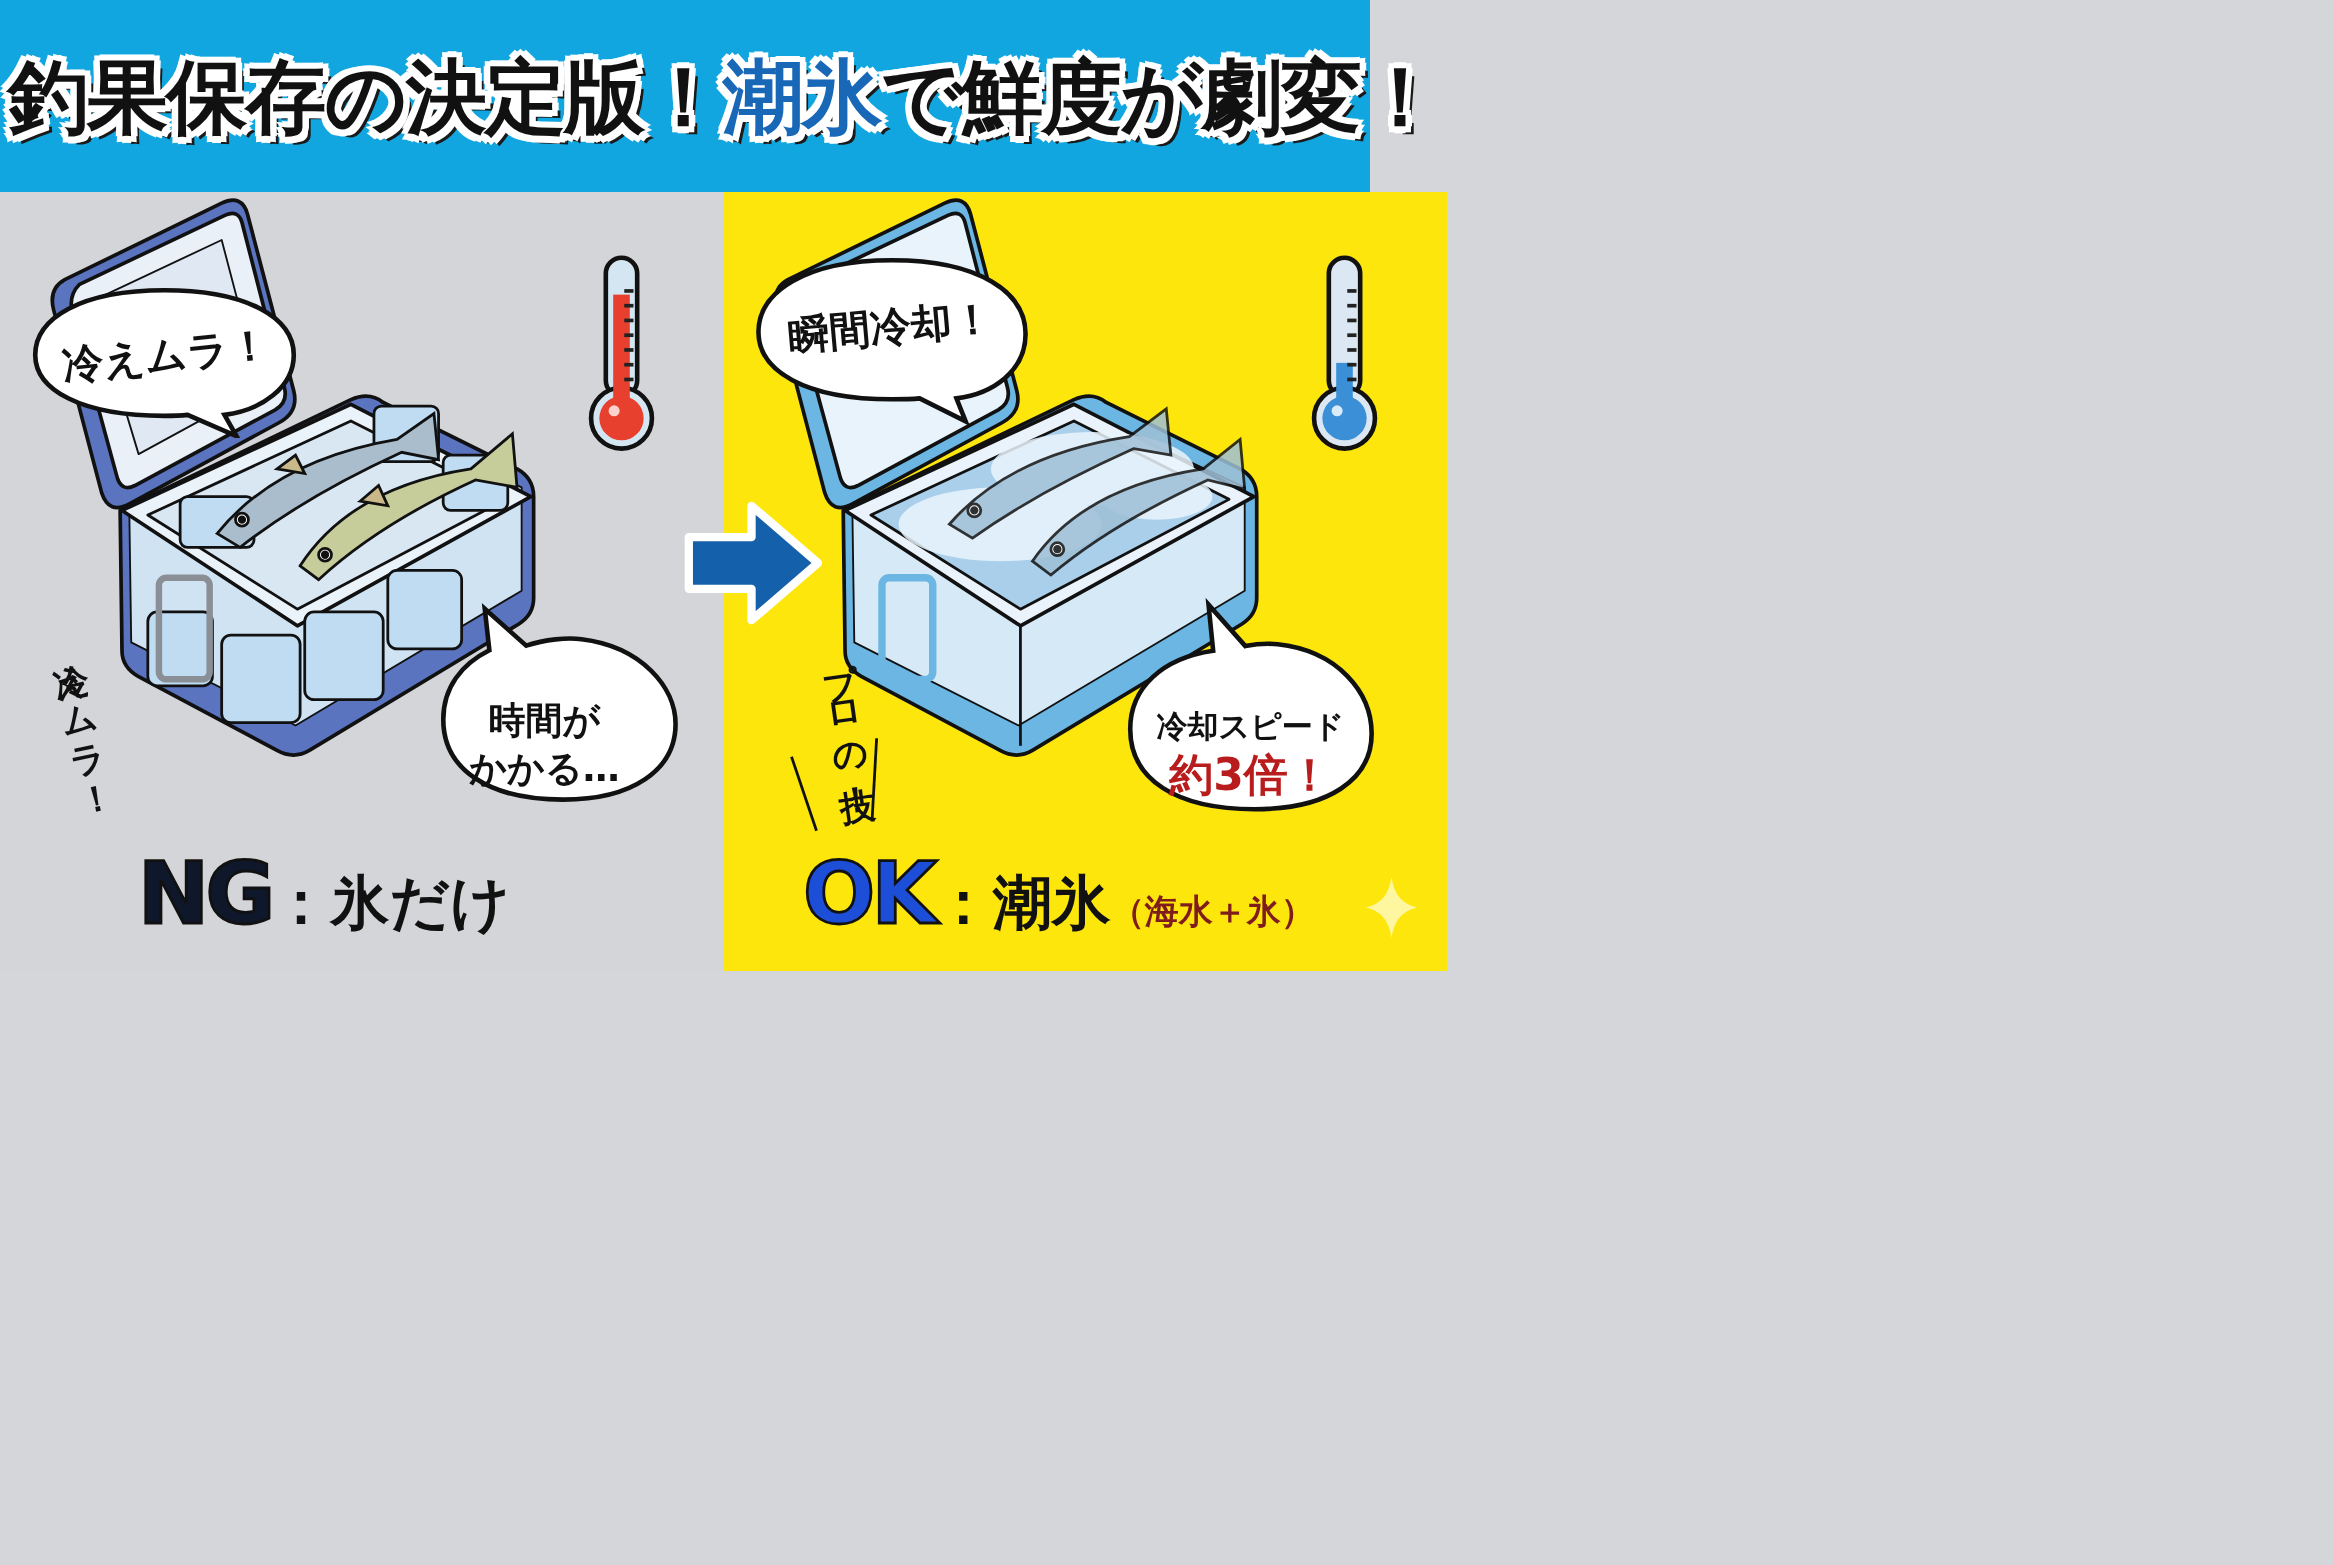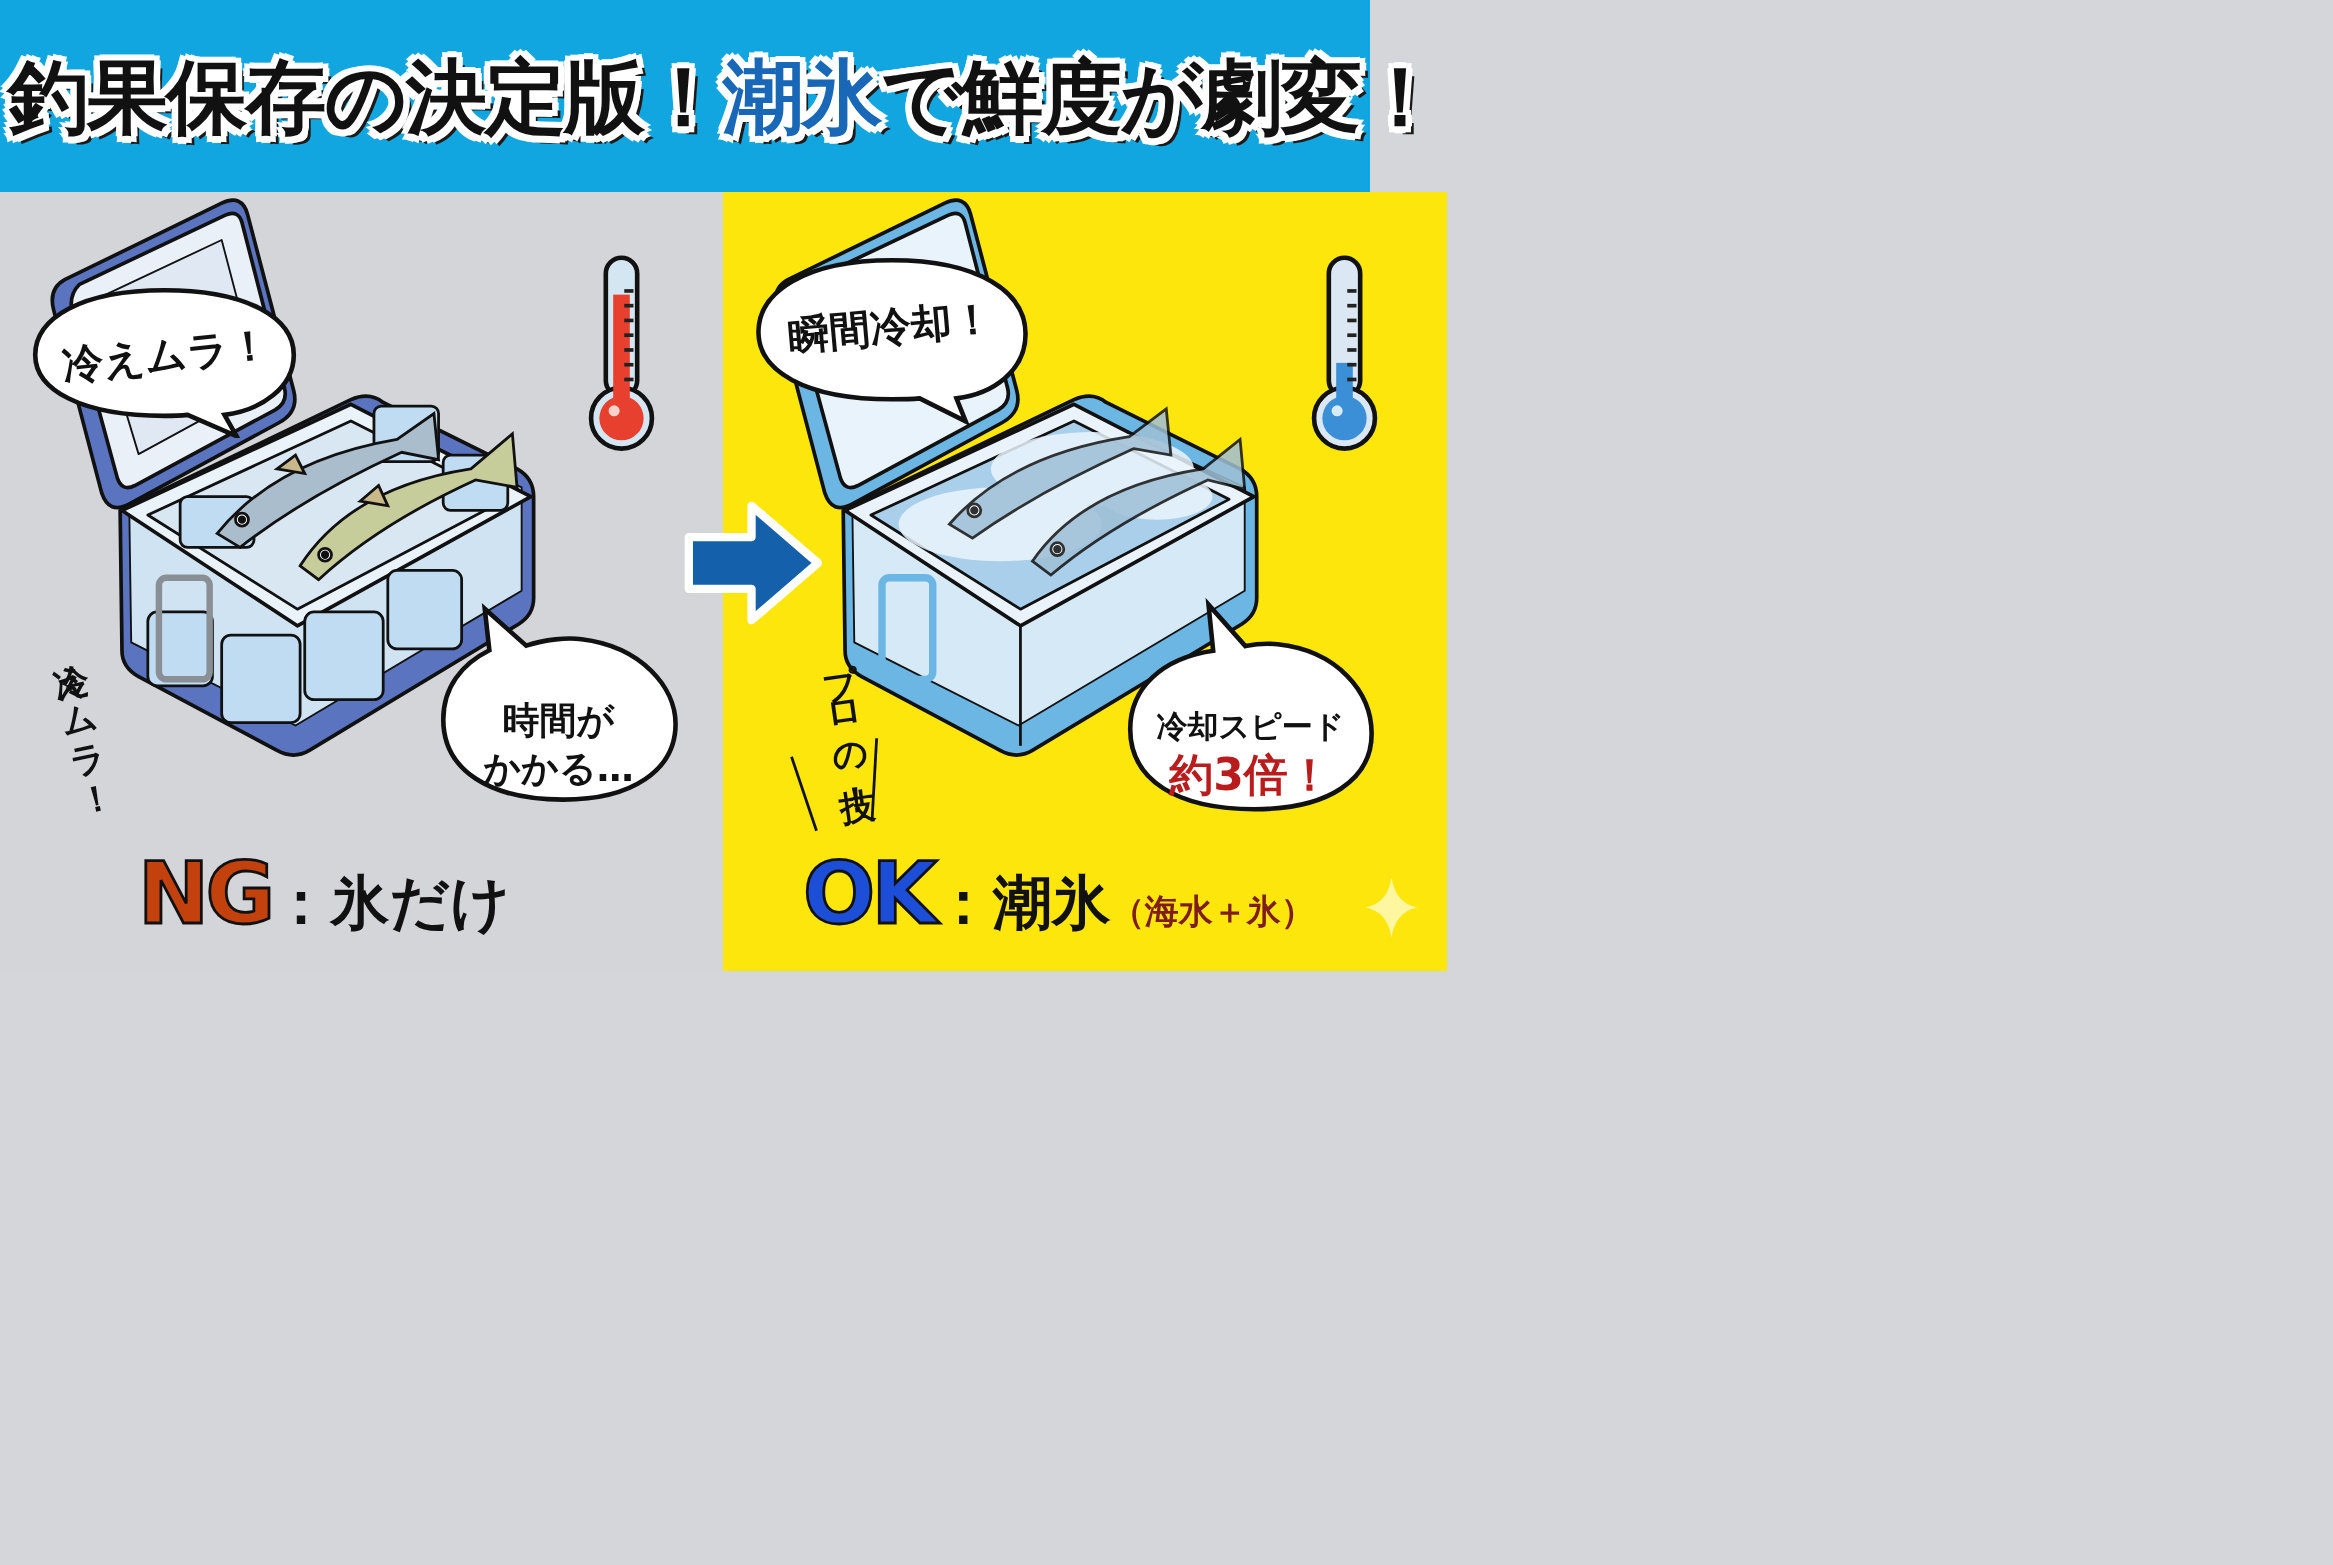--- a/index.html
+++ b/index.html
@@ -13,21 +13,21 @@
       6.5px 0 0 #fff,-6.5px 0 0 #fff,0 6.5px 0 #fff,0 -6.5px 0 #fff,
       5.5px 5.5px 0 #fff,-5.5px -5.5px 0 #fff,5.5px -5.5px 0 #fff,-5.5px 5.5px 0 #fff,
       8.3px 8.3px 0 #1a1a1a;}
   .title .accent{color:#1968b8;}
   .panel-left{position:absolute;left:0;top:192px;width:723px;height:779px;background:#d4d5d8;}
   .panel-right{position:absolute;left:723px;top:192px;width:725px;height:779px;background:#fde60c;}
   svg{position:absolute;}
   .bubble-text{position:absolute;font-weight:bold;color:#111;text-align:center;white-space:nowrap;}
   .vert{position:absolute;writing-mode:vertical-rl;font-weight:bold;font-size:35px;color:#111;letter-spacing:1.8px;}
   .label{position:absolute;font-weight:bold;white-space:nowrap;}
-  .ng{font-size:85px;color:#c2410c;-webkit-text-stroke:2.8px #111;letter-spacing:-3.7px;}
+  .ng{font-size:85px;color:#0f172a;-webkit-text-stroke:2.8px #111;letter-spacing:-3.7px;}
   .ok{font-size:85px;color:#1d4ed8;-webkit-text-stroke:2.8px #111;letter-spacing:-3.7px;}
   .label-rest{font-size:59px;color:#111;}
   .label-paren{font-size:34px;color:#7f1d1d;}
 </style>
 </head>
 <body>
 
 <div class="header">
   <div class="title">
     <span>釣果保存の決定版！</span><span class="accent">潮氷</span><span>で鮮度が劇変！</span>
@@ -95,21 +95,21 @@
 </svg>
 
 <svg style="left:26px;top:281px;" width="277" height="157" viewBox="0 0 300 170">
   <path d="M150 10 C240 10 290 40 290 80 C290 115 255 140 215 145 L228 168 L175 145 C165 146 155 146 150 146 C60 146 10 118 10 80 C10 40 60 10 150 10Z" fill="#fff" stroke="#111" stroke-width="5"></path>
 </svg>
 <div class="bubble-text" style="left:55px;top:328px;width:222px;font-size:41px;transform:rotate(-6deg);">冷えムラ！</div>
 
 <svg style="left:434px;top:595px;" width="249" height="212" viewBox="0 0 270 230">
   <path d="M60 60 L55 15 L100 55 C120 48 145 46 160 48 C225 56 262 100 262 140 C262 190 215 222 140 222 C60 222 10 190 10 135 C10 100 30 75 60 60Z" fill="#fff" stroke="#111" stroke-width="5"></path>
 </svg>
-<div class="bubble-text" style="left:466px;top:697px;width:185px;font-size:37px;line-height:48px;">
+<div class="bubble-text" style="left:452px;top:697px;width:185px;font-size:37px;line-height:48px;">
   <div>時間が</div>
   <div>かかる…</div>
 </div>
 
 <div class="vert" style="left:55px;top:637px;transform:rotate(-12deg);">冷えムラ！</div>
 
 <div class="label" style="left:138px;top:844px;">
   <span class="ng">NG</span><span class="label-rest">：</span><span class="label-rest">氷だけ</span>
 </div>
 

